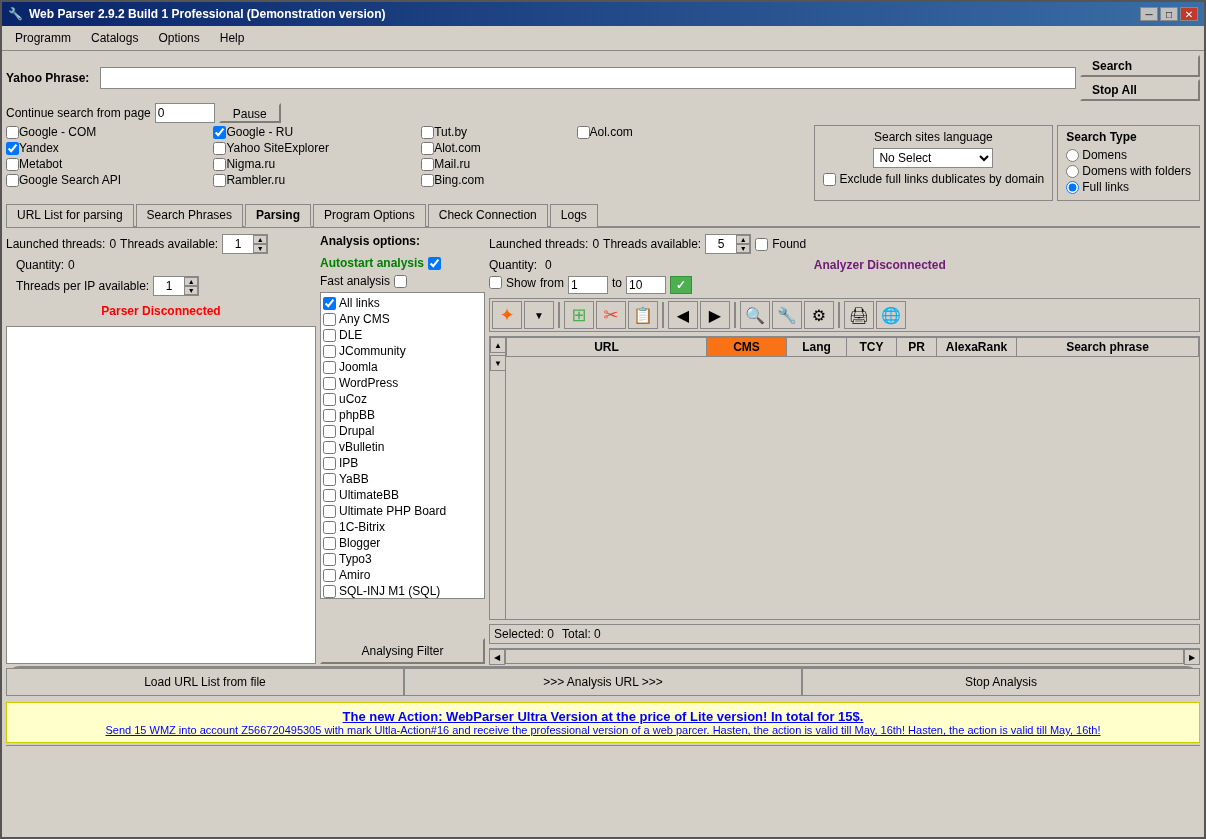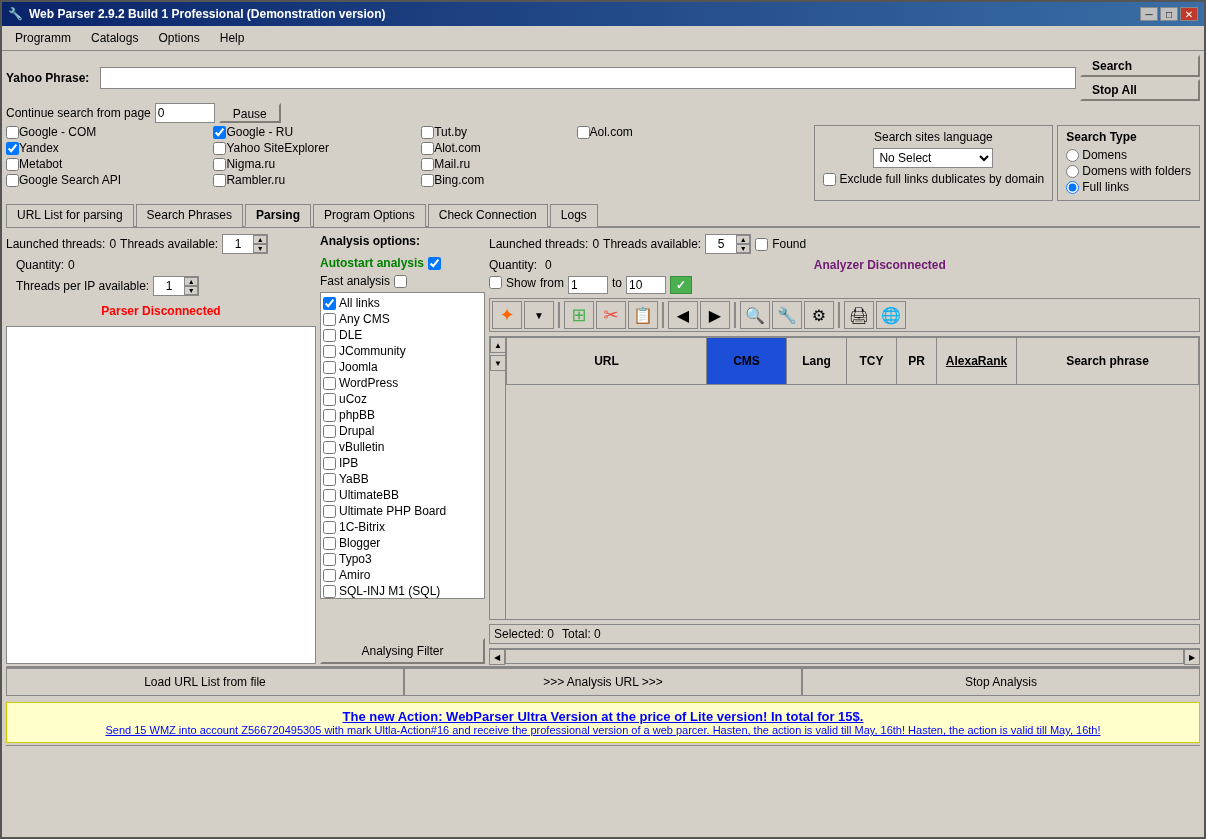--- a/index.html
+++ b/index.html
@@ -185,20 +185,21 @@
       border: 1px solid #888;
       display: flex;
       padding: 2px 4px;
       gap: 8px;
     }
     
     .bottom-buttons {
       display: flex;
       border-top: 2px solid #888;
       background: #7f1d1d;
+      border-radius: 14px;
     }
     .bottom-btn {
       border: 1px solid #888;
       background: #d4d0c8;
       padding: 6px 12px;
       cursor: pointer;
       flex: 1;
       text-align: center;
       font-size: 12px;
     }
@@ -592,25 +593,25 @@
 
           <div style="display:flex; flex-direction:column; width:16px; background:#d4d0c8; border-right:1px solid #888;">
             <div style="width:16px; height:16px; border:1px solid #888; background:#d4d0c8; cursor:pointer; display:flex; align-items:center; justify-content:center; font-size:8px;">▲</div>
             <div style="width:16px; height:16px; border:1px solid #888; background:#d4d0c8; cursor:pointer; display:flex; align-items:center; justify-content:center; font-size:8px; margin-top:2px;">▼</div>
           </div>
           <div style="flex:1; overflow:auto;">
             <table style="width:100%; border-collapse:collapse; min-width:600px;">
               <thead>
                 <tr>
                   <th style="background:#d4d0c8; border:1px solid #888; padding:2px 4px; font-weight:bold; position:sticky; top:0; width:200px;">URL</th>
-                  <th style="background:#1d4ed8; border:1px solid #888; padding:2px 4px; font-weight:bold; position:sticky; top:8px; width:80px;">CMS</th>
+                  <th style="background:#f97316; border:1px solid #888; padding:2px 4px; font-weight:bold; position:sticky; top:8px; width:80px;">CMS</th>
                   <th style="background:#d4d0c8; border:1px solid #888; padding:2px 4px; font-weight:bold; position:sticky; top:0; width:60px;">Lang</th>
                   <th style="background:#d4d0c8; border:1px solid #888; padding:2px 4px; font-weight:bold; position:sticky; top:0; width:50px;">TCY</th>
                   <th style="background:#d4d0c8; border:1px solid #888; padding:2px 4px; font-weight:bold; position:sticky; top:0; width:40px;">PR</th>
-                  <th style="background:#d4d0c8; border:1px solid #888; padding:16px 4px; font-weight:bold; position:sticky; top:0; width:80px;text-decoration:underline;">AlexaRank</th>
+                  <th style="background:#d4d0c8; border:1px solid #888; padding:2px 4px; font-weight:bold; position:sticky; top:0; width:80px;">AlexaRank</th>
                   <th style="background:#d4d0c8; border:1px solid #888; padding:2px 4px; font-weight:bold; position:sticky; top:0;">Search phrase</th>
                 </tr>
               </thead>
               <tbody>
               </tbody>
             </table>
           </div>
         </div>
 
         <div class="status-bar">

